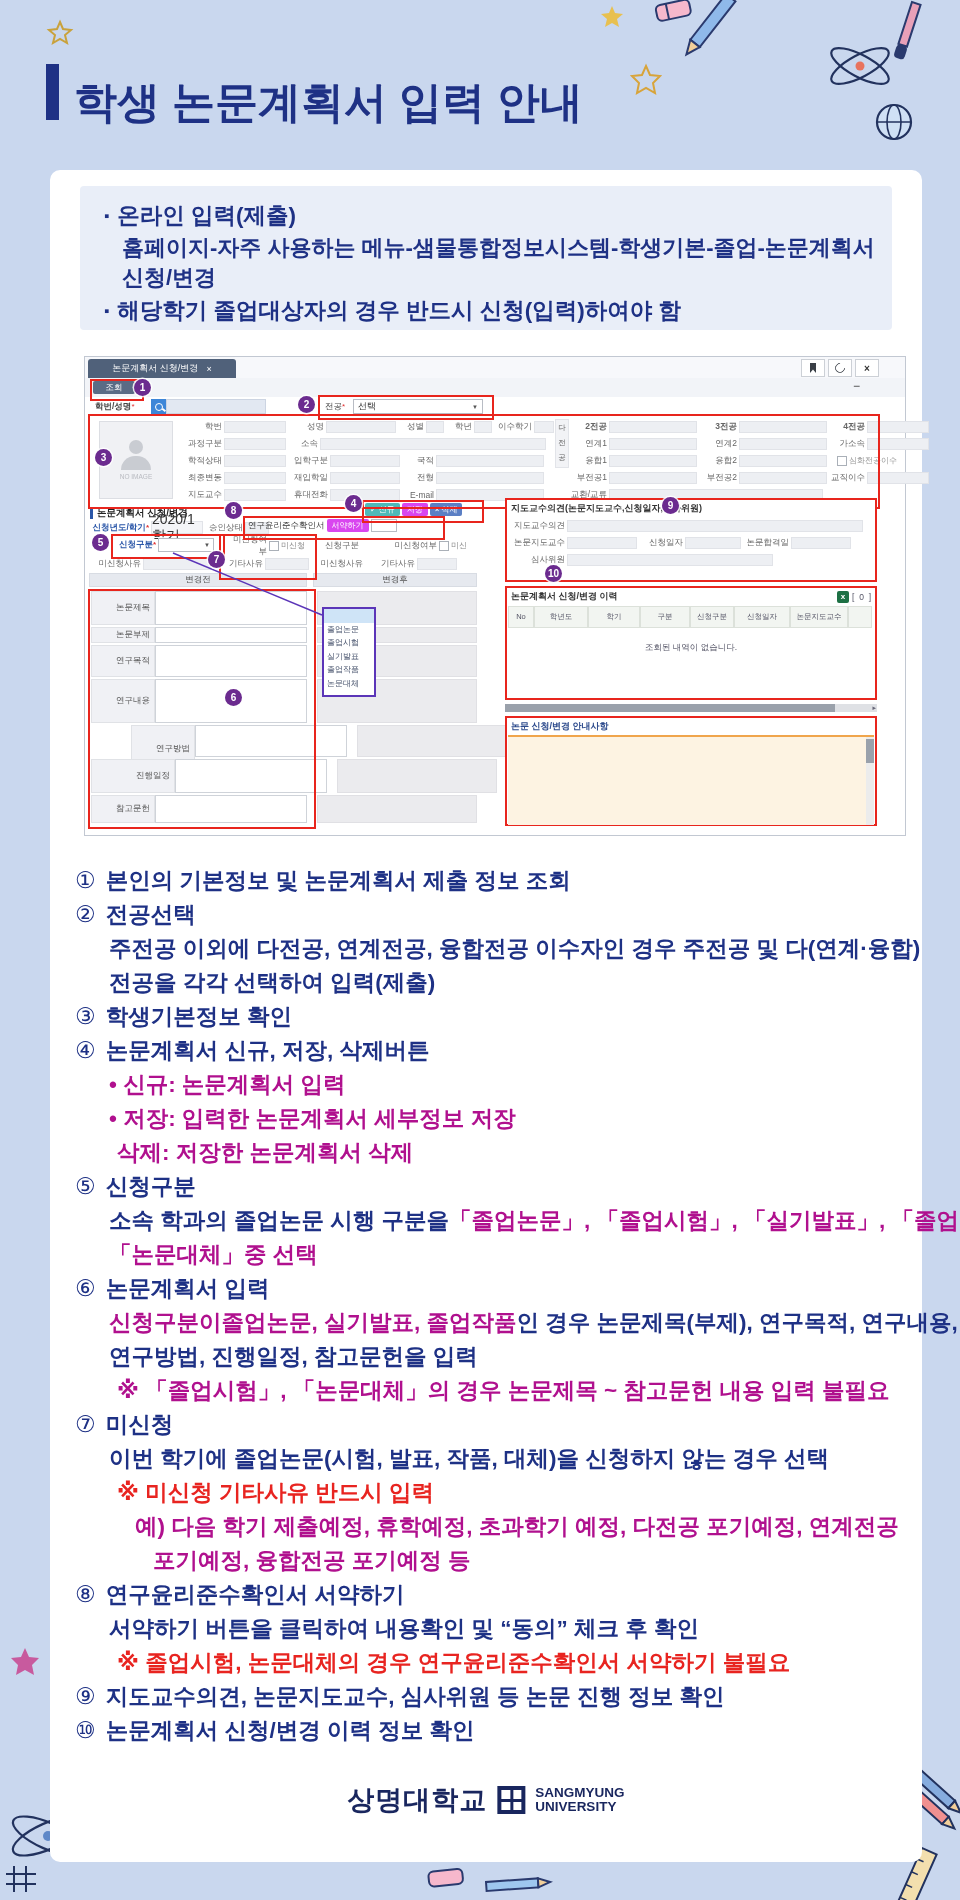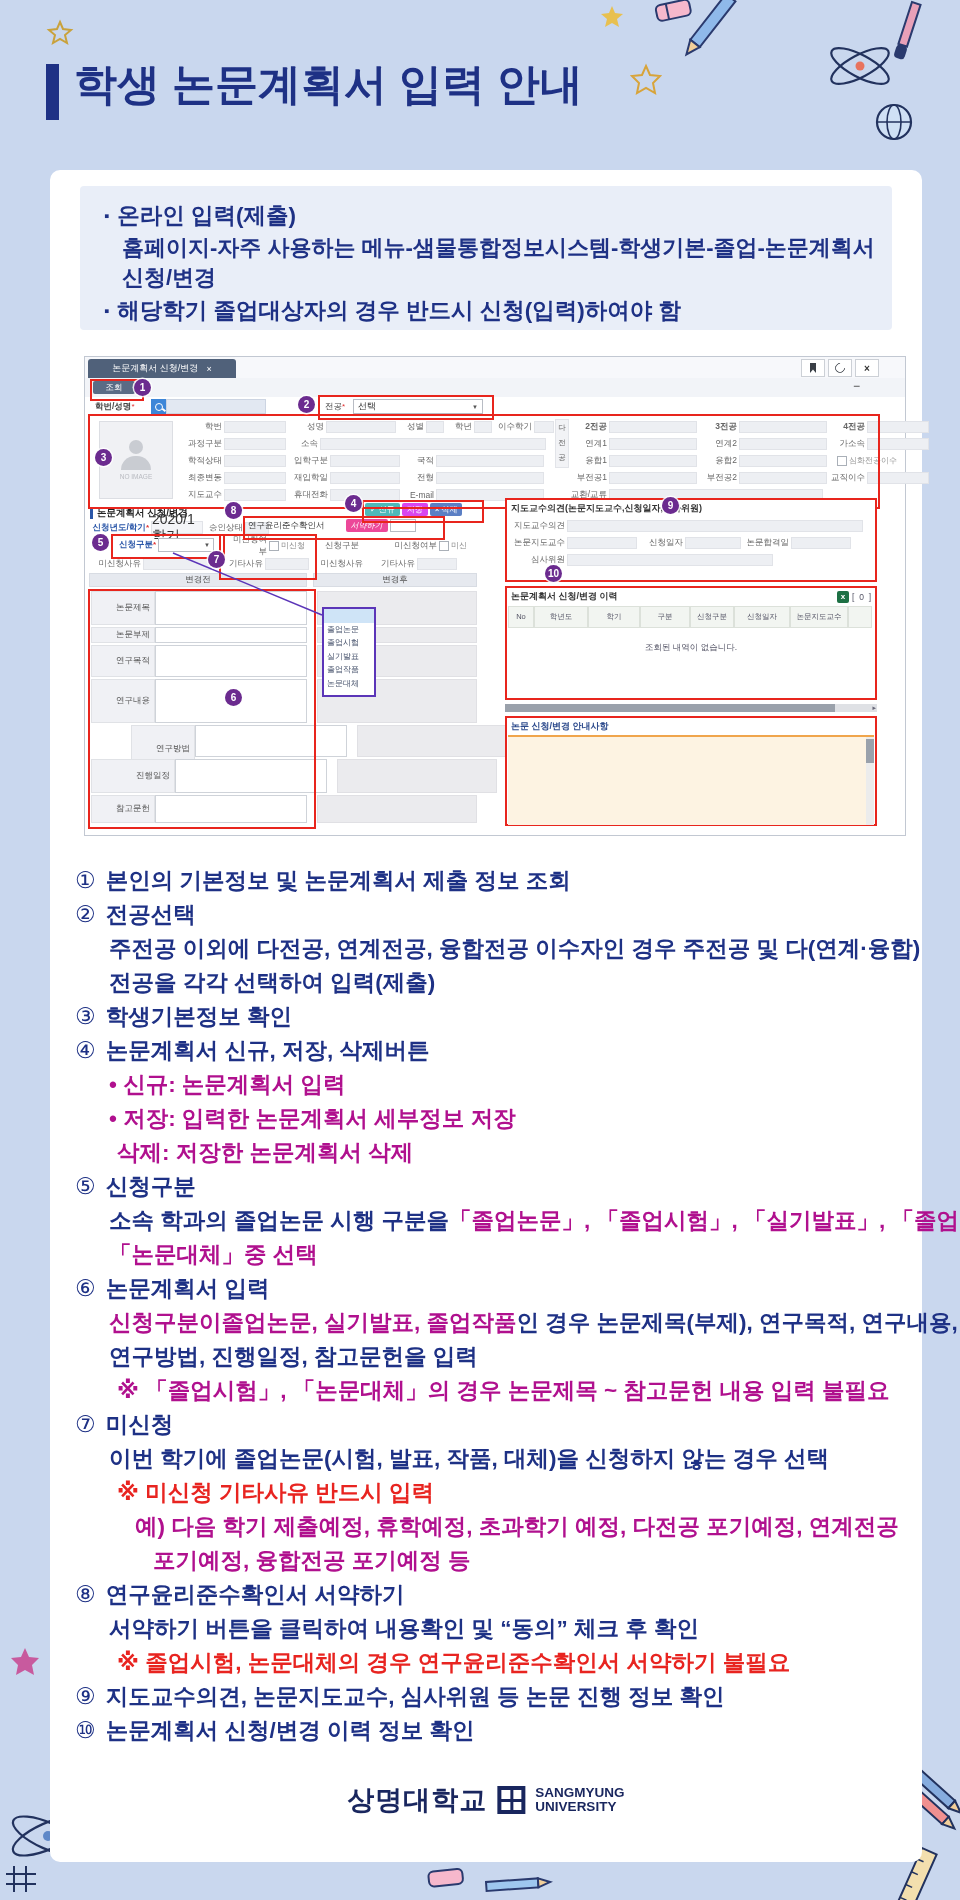--- a/index.html
+++ b/index.html
@@ -3,21 +3,21 @@
 <meta charset="utf-8">
 <style>
   html,body{margin:0;padding:0;background:#c9d7ee;}
   .page{position:relative;width:960px;height:1900px;background:#c9d7ee;overflow:hidden;
         font-family:"Liberation Sans","DejaVu Sans",sans-serif;}
   .abs{position:absolute;}
   
   .doodles{position:absolute;left:0;top:0;width:960px;height:1900px;z-index:1;pointer-events:none;}
   
   .title-bar{left:46px;top:64px;width:13px;height:56px;background:#1e3185;z-index:3;}
-  .page-title{left:74px;top:56px;font-size:43px;font-weight:800;color:#1e3185;z-index:3;white-space:nowrap;}
+  .page-title{left:74px;top:74px;font-size:43px;font-weight:800;color:#1e3185;z-index:3;white-space:nowrap;}
   
   .card{left:50px;top:170px;width:872px;height:1692px;background:#ffffff;border-radius:10px;z-index:2;}
   
   .infobox{left:30px;top:16px;width:812px;height:144px;background:#e9eef8;border-radius:4px;color:#1e3185;padding:14px 0 0 24px;box-sizing:border-box;}
   .ib-line{white-space:nowrap;line-height:31px;}
   .ib-bullet{font-size:15px;vertical-align:2px;margin-right:8px;}
   .ib-t{font-size:22.5px;font-weight:800;}
   .ib-b{font-size:22px;font-weight:600;display:block;padding-left:18px;width:760px;white-space:normal;line-height:30px;}
   
   .win{left:35px;top:187px;width:820px;height:478px;background:#ffffff;box-shadow:0 0 0 1px #c2c8d2;font-size:9px;color:#333;}
@@ -314,21 +314,21 @@
       <div class="abs srow" style="left:6px;top:163px;">
         <span class="blbl" style="width:58px;"><span>신청년도/학기</span><span class="star">*</span></span>
         <span class="fld" style="width:52px;height:13px;display:flex;align-items:center;justify-content:center;background:#f4f5f8;color:#333;font-size:14px;">2020/1학기</span>
         <span class="lbl" style="width:38px;">승인상태</span>
         <span class="fld" style="width:24px;"></span>
       </div>
       <div class="abs badge" style="left:140px;top:145px;">8</div>
       <div class="abs rbox" style="left:158px;top:159px;width:198px;height:20px;"></div>
       <div class="abs srow" style="left:163px;top:161px;">
         <span style="font-size:8.5px;color:#333;">연구윤리준수확인서</span>
-        <span class="mbtn" style="background:#ec4899;margin-left:19px;font-style:italic;">서약하기</span>
+        <span class="mbtn" style="background:#d946ef;margin-left:0;">서약하기</span>
         <span class="wfld" style="width:26px;"></span>
       </div>
 
       <div class="abs badge" style="left:7px;top:177px;">5</div>
       <div class="abs rbox" style="left:26px;top:177px;width:110px;height:21px;"></div>
       <div class="abs srow" style="left:31px;top:180px;">
         <span class="blbl" style="width:40px;"><span>신청구분</span><span class="star">*</span></span>
         <span class="wfld" style="width:56px;height:14px;display:flex;align-items:center;justify-content:flex-end;padding-right:3px;">
             <span style="font-size:6px;color:#555;">▼</span>
           </span>

